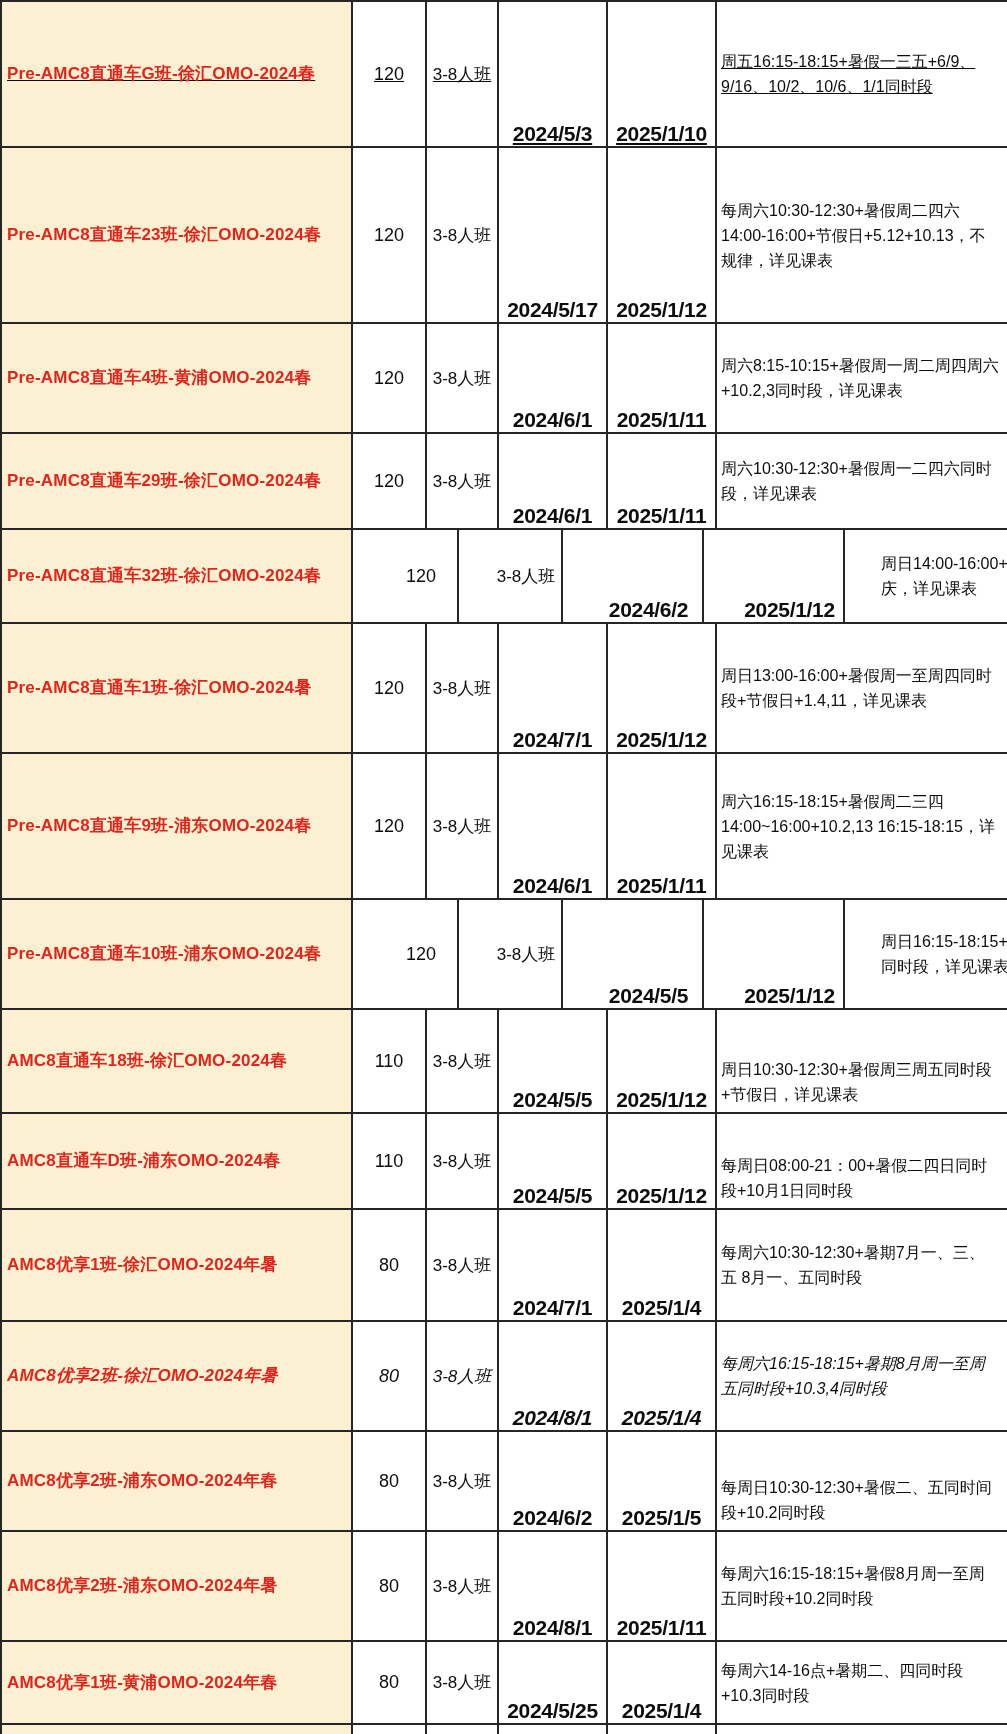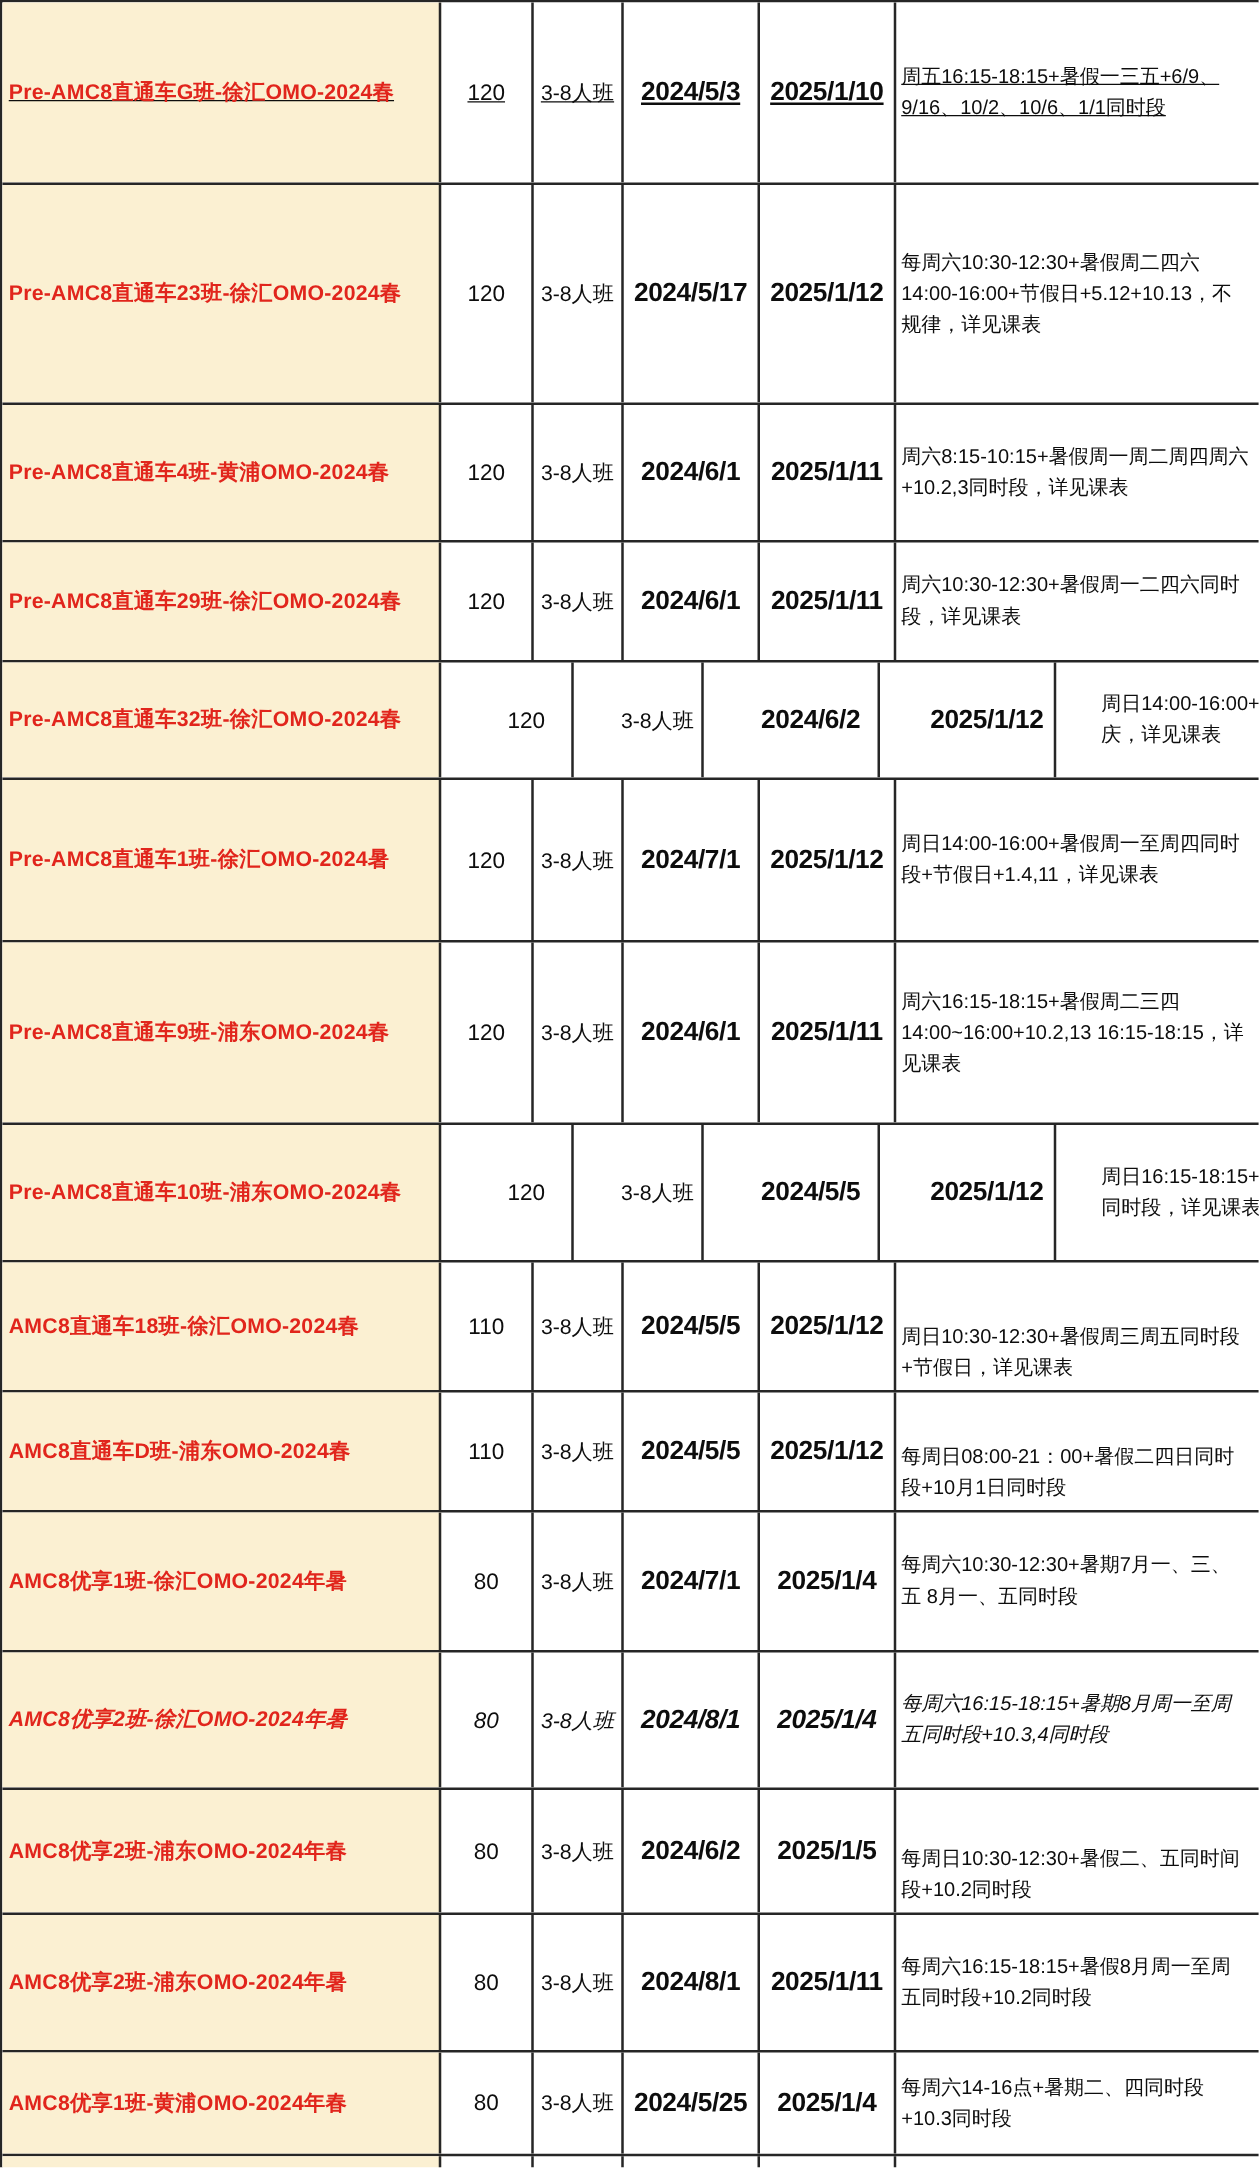--- a/index.html
+++ b/index.html
@@ -35,21 +35,21 @@
   .c-name{
     width:351px;background:var(--bg-highlight);
     color:var(--red);font-weight:700;font-size:17px;line-height:1.25;
     padding:2px 6px 2px 5px;justify-content:flex-start;
     letter-spacing:0.2px;
   }
   .c-hours{width:74px;justify-content:center;font-size:18px;}
   .c-size{width:72px;justify-content:center;font-size:17px;}
   .c-start,.c-end{
     width:109px;justify-content:center;
-    font-size:21px;font-weight:700;letter-spacing:-0.3px;
+    font-size:21px;font-weight:700;letter-spacing:-0.3px;align-items:flex-end;
   }
   .c-sched{
     width:290px;font-size:16px;line-height:25px;
     padding:3px 8px 3px 4px;justify-content:flex-start;
   }
   .c-sched span{display:block;}
   .c-sched.bottom{align-items:flex-end;padding-bottom:5px;}
   .row.partial .cell{border-right:2px solid var(--border);}
   .row.partial .c-sched{border-right:none;}
 </style>
@@ -168,21 +168,21 @@
     <div class="cell c-size">
         <span>3-8人班</span>
       </div>
     <div class="cell c-start">
         <span>2024/7/1</span>
       </div>
     <div class="cell c-end">
         <span>2025/1/12</span>
       </div>
     <div class="cell c-sched">
-        <span>周日14:00-16:00+暑假周一至周四同时段+节假日+1.4,11，详见课表</span>
+        <span>周日13:00-16:00+暑假周一至周四同时段+节假日+1.4,11，详见课表</span>
       </div>
   </div>
     <div class="row" style="height: 146px;">
     <div class="cell c-name">
         <span>Pre-AMC8直通车9班-浦东OMO-2024春</span>
       </div>
     <div class="cell c-hours">
         <span>120</span>
       </div>
     <div class="cell c-size">

